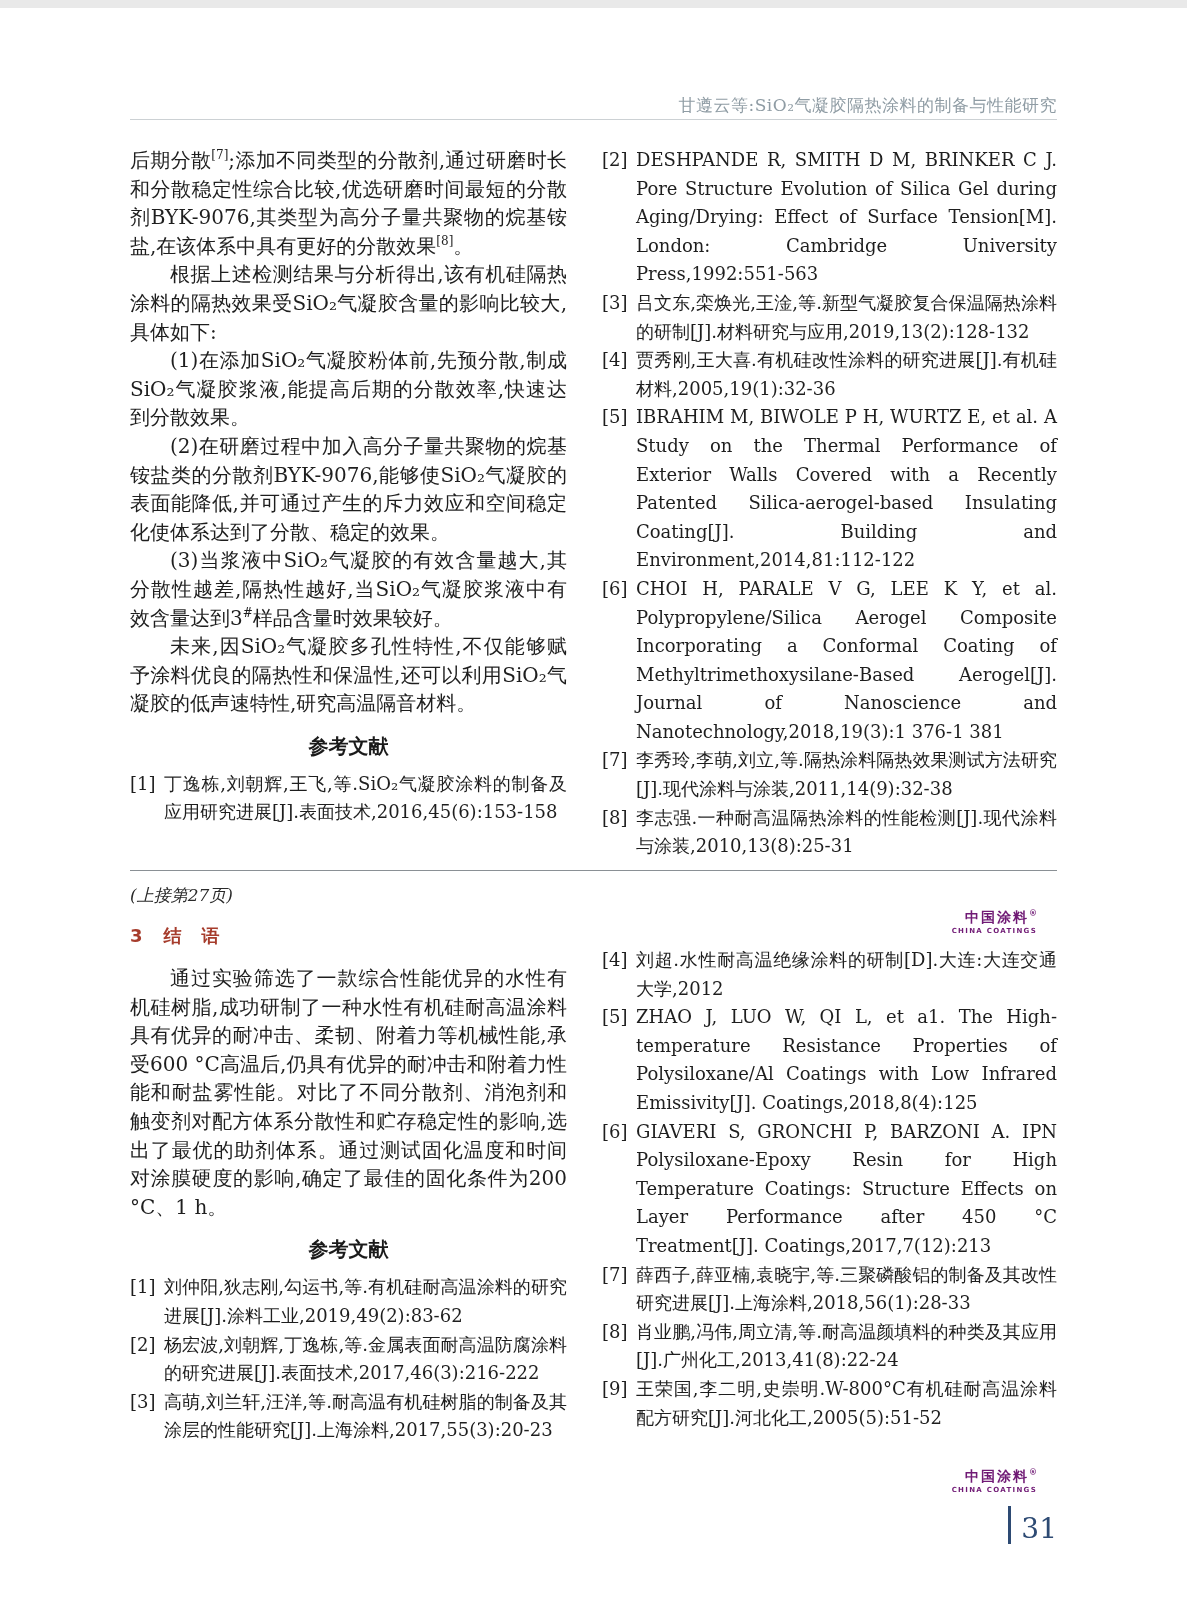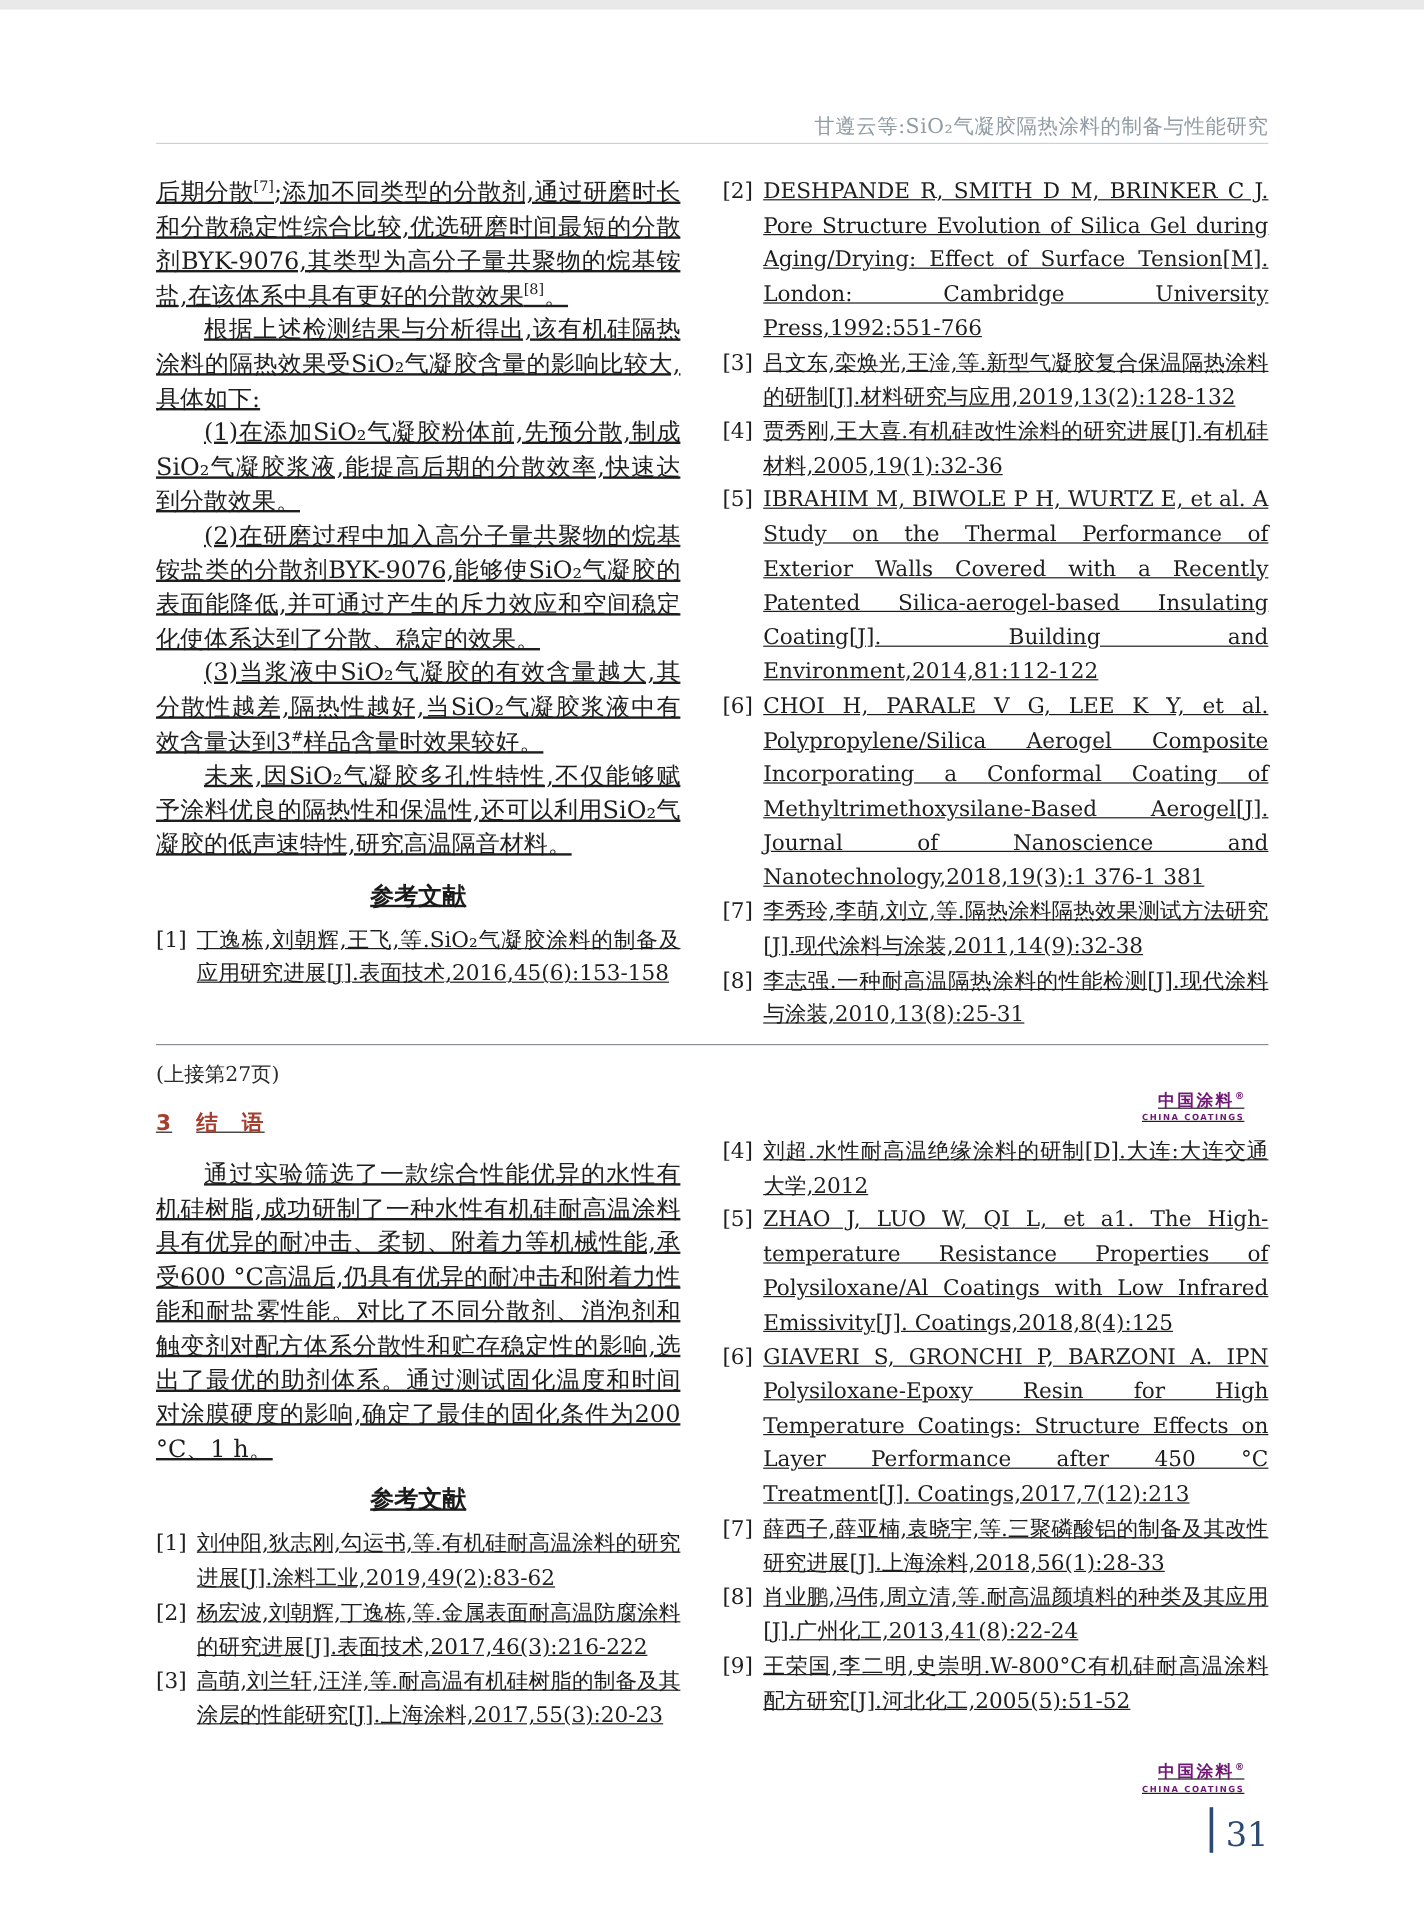--- a/index.html
+++ b/index.html
@@ -11,21 +11,21 @@
   
   .running-head {
     position:absolute; top:86px; left:130px; width:927px;
     text-align:right; font-size:17px; letter-spacing:0.5px; color:#8f9ca4;
   }
   .head-rule {
     position:absolute; top:111px; left:130px; width:927px; height:0;
     border-top:1px solid #ccd1d4;
   }
   
-  .cols { display:flex;text-decoration:underline; }
+  .cols { display:flex; }
   .col-left  { width:437px; margin-right:35px; }
   .col-right { width:455px; }
   .top-section    { position:absolute; top:138px; left:130px; width:927px; }
   .bottom-section { position:absolute; top:914px; left:130px; width:927px; }
   
   .para { margin:0; font-size:20px; line-height:28.6px; text-align:justify; }
   .indent { text-indent:2em; }
   sup.fn { font-size:12px; line-height:0; }
   
   .ref-title {
@@ -37,21 +37,21 @@
     font-size:18px; line-height:28.6px; text-align:justify;
   }
   .ref-num { position:absolute; left:0; top:0; }
   
   .mid-rule {
     position:absolute; top:862px; left:130px; width:927px; height:0;
     border-top:1px solid #8a9095;
   }
   .continue-note {
     position:absolute; top:876px; left:130px;
-    font-size:17px; color:#2a2a2a;
+    font-size:17px; font-style:italic; color:#2a2a2a;
   }
   
   .sec-heading {
     margin:2px 0 16px;
     font-family:"DejaVu Sans","Liberation Sans",sans-serif;
     font-weight:bold; font-size:18px; color:#a63c2c; letter-spacing:1px;
   }
   .sec-heading .sec-no { margin-right:20px; }
   .pad-top { padding-top:24px; }
   
@@ -104,21 +104,21 @@
       <h4 class="ref-title">参考文献</h4>
       <div class="ref">
         <span class="ref-num">[1]</span>
         <span>丁逸栋,刘朝辉,王飞,等.SiO₂气凝胶涂料的制备及应用研究进展[J].表面技术,2016,45(6):153-158</span>
       </div>
     </div>
 
     <div class="col-right">
       <div class="ref">
         <span class="ref-num">[2]</span>
-        <span>DESHPANDE R, SMITH D M, BRINKER C J. Pore Structure Evolution of Silica Gel during Aging/Drying: Effect of Surface Tension[M]. London: Cambridge University Press,1992:551-766</span>
+        <span>DESHPANDE R, SMITH D M, BRINKER C J. Pore Structure Evolution of Silica Gel during Aging/Drying: Effect of Surface Tension[M]. London: Cambridge University Press,1992:551-563</span>
       </div>
       <div class="ref">
         <span class="ref-num">[3]</span>
         <span>吕文东,栾焕光,王淦,等.新型气凝胶复合保温隔热涂料的研制[J].材料研究与应用,2019,13(2):128-132</span>
       </div>
       <div class="ref">
         <span class="ref-num">[4]</span>
         <span>贾秀刚,王大喜.有机硅改性涂料的研究进展[J].有机硅材料,2005,19(1):32-36</span>
       </div>
       <div class="ref">

